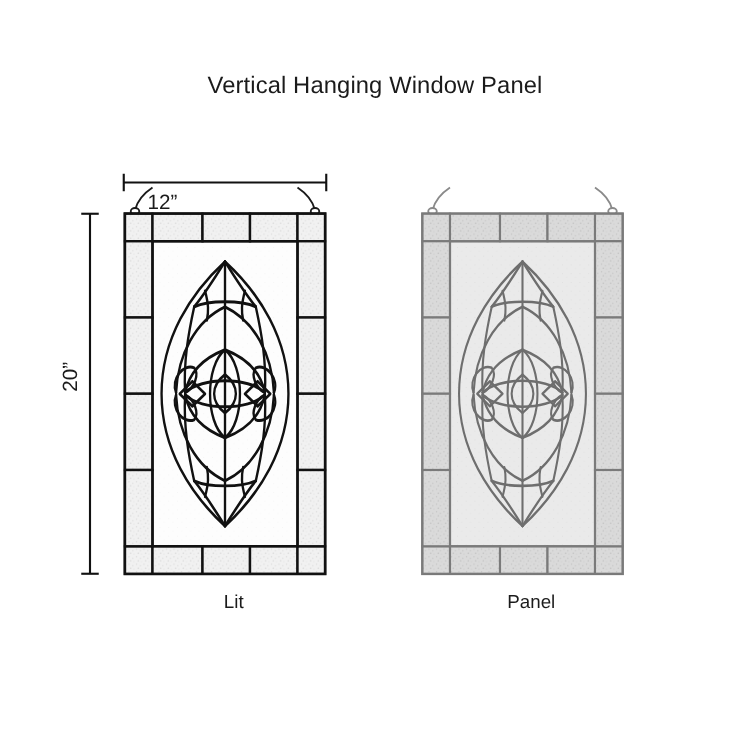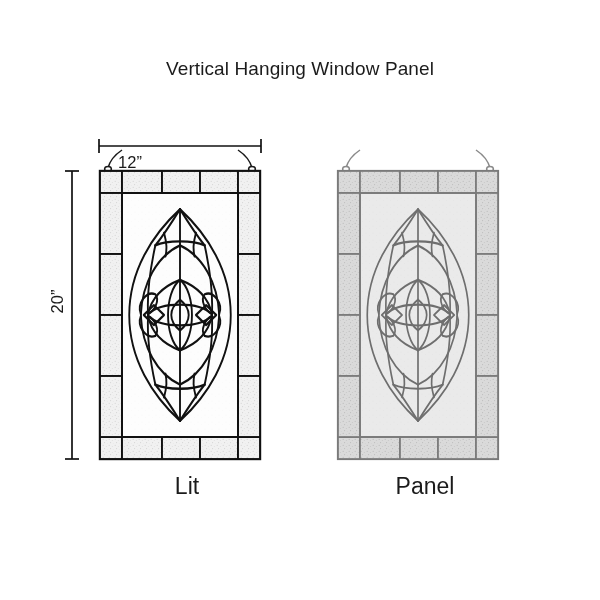--- a/index.html
+++ b/index.html
@@ -29,21 +29,21 @@
     font-size: 19px;
     color: #1b1b1b;
     letter-spacing: 0.1px;
     font-weight: 400;
   }
   .caption {
     position: absolute;
     top: 473px;
     width: 180px;
     text-align: center;
-    font-size: 23px;
+    font-size: 15px;
     color: #1b1b1b;
     font-weight: 400;
   }
   #caption-lit { left: 97px; }
   #caption-unlit { left: 335px; }
   .dim-label {
     position: absolute;
     color: #1b1b1b;
     font-size: 16.5px;
     font-weight: 400;

